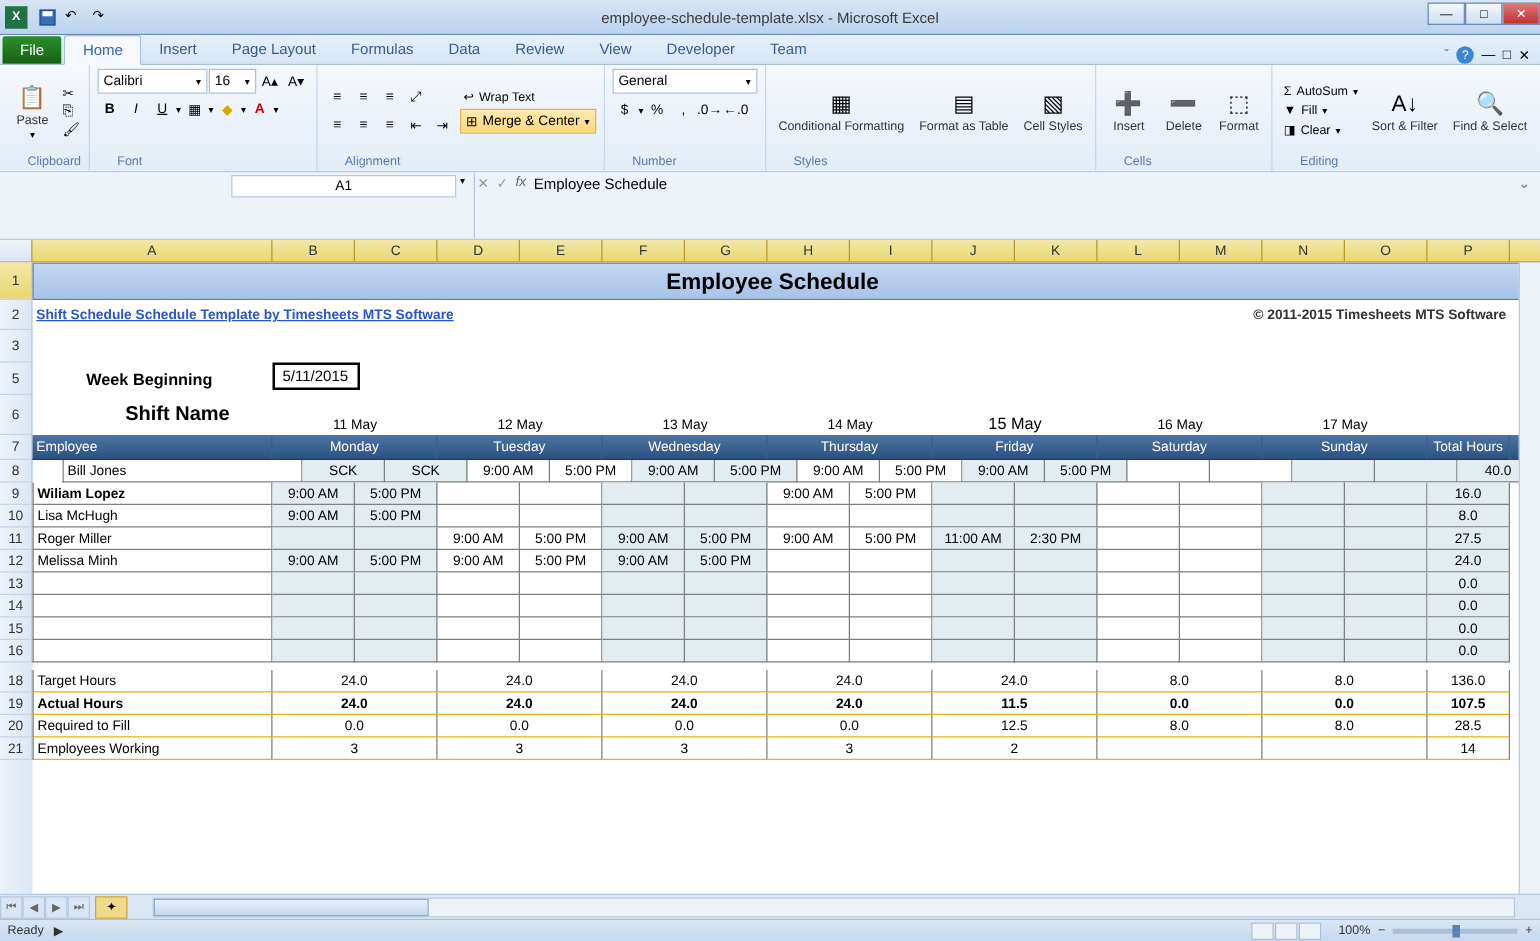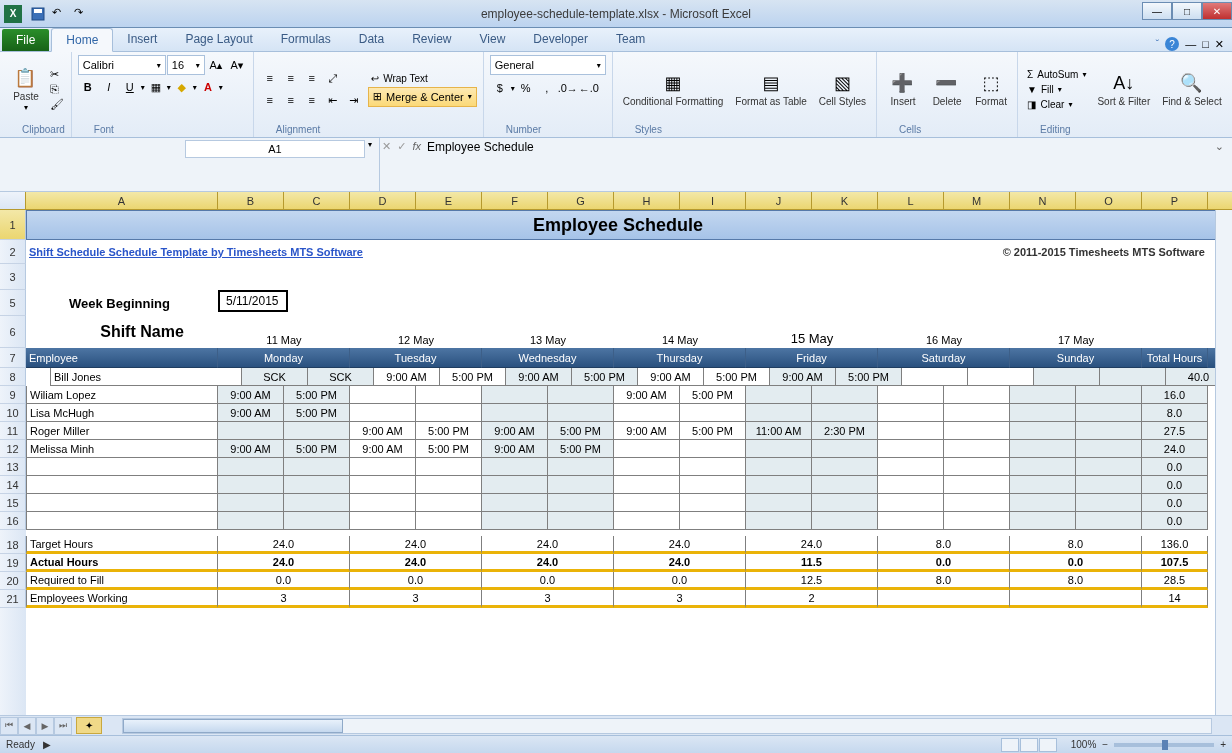--- a/index.html
+++ b/index.html
@@ -76,21 +76,21 @@
 .date-row .cell { border: none; text-align: center; justify-content: center; font-size: 11px; }
 .hdr-row { background: linear-gradient(#4d75a3,#284f7d); color: #fff; }
 .hdr-row .cell { border-right: 1px solid #3d5f88; border-bottom: 1px solid #1f3d60; justify-content: center; }
 .data-row .cell { border-right: 1px solid #7f7f7f; border-bottom: 1px solid #7f7f7f; }
 .data-row .cell.first { border-left: 1px solid #7f7f7f; }
 .shade { background: #e3ecf0; }
 .data-row .cell.total { justify-content: center; }
 .data-row .cell.name { justify-content: flex-start; }
 .data-row .cell.c { justify-content: center; }
 .gap-row { height: 6px; }
-.summary-row .cell { border-right: 1px solid #7f7f7f; border-bottom: 3px solid #eab308; }
+.summary-row .cell { border-right: 1px solid #7f7f7f; border-bottom: 1px solid #eab308; }
 .summary-row .cell.first { border-left: 1px solid #7f7f7f; }
 .summary-row.bold .cell { font-weight: bold; }
 .summary-row .cell.c2 { justify-content: center; }
 .summary-row .cell.lbl { justify-content: flex-start; }
 
 
 .sheet-tabs { position: absolute; bottom: 18px; left: 0; right: 0; height: 20px; background: #dbe6f4; display: flex; align-items: center; border-top: 1px solid #b6c9e0; }
 .sheet-nav { display: flex; gap: 0; }
 .sheet-nav span { width: 18px; height: 18px; border: 1px solid #b6c9e0; display: flex; align-items: center; justify-content: center; font-size: 9px; color: #666; }
 .sheet-tab { padding: 2px 12px; background: #fff; border: 1px solid #a7bfdb; border-radius: 0 0 4px 4px; font-size: 11px; margin-left: 2px; }
@@ -439,21 +439,21 @@
           <div class="cell c" style="width: 66px;">5:00 PM</div>
           <div class="cell c shade" style="width: 66px;">9:00 AM</div>
           <div class="cell c shade" style="width: 66px;">5:00 PM</div>
           <div class="cell c" style="width: 66px;"></div>
           <div class="cell c" style="width: 66px;"></div>
           <div class="cell c shade" style="width: 66px;"></div>
           <div class="cell c shade" style="width: 66px;"></div>
           <div class="cell total shade" style="width: 66px;">40.0</div>
         </div>
         <div class="cell-row data-row">
-          <div class="cell name first" style="width: 192px;">Wiliam Lopez</div>
+          <div class="cell name first" style="width: 192px; font-weight: bold;">Wiliam Lopez</div>
           <div class="cell c shade" style="width: 66px;">9:00 AM</div>
           <div class="cell c shade" style="width: 66px;">5:00 PM</div>
           <div class="cell c" style="width: 66px;"></div>
           <div class="cell c" style="width: 66px;"></div>
           <div class="cell c shade" style="width: 66px;"></div>
           <div class="cell c shade" style="width: 66px;"></div>
           <div class="cell c" style="width: 66px;">9:00 AM</div>
           <div class="cell c" style="width: 66px;">5:00 PM</div>
           <div class="cell c shade" style="width: 66px;"></div>
           <div class="cell c shade" style="width: 66px;"></div>

